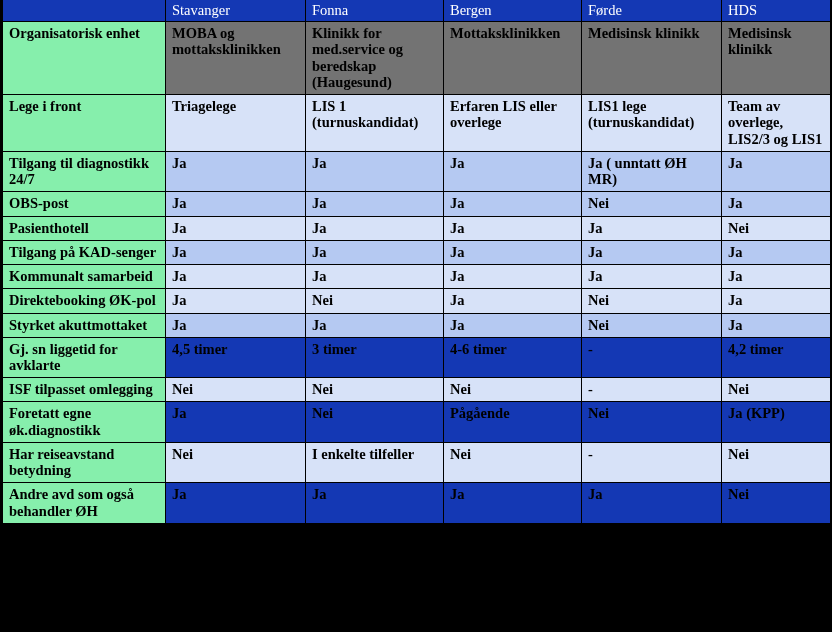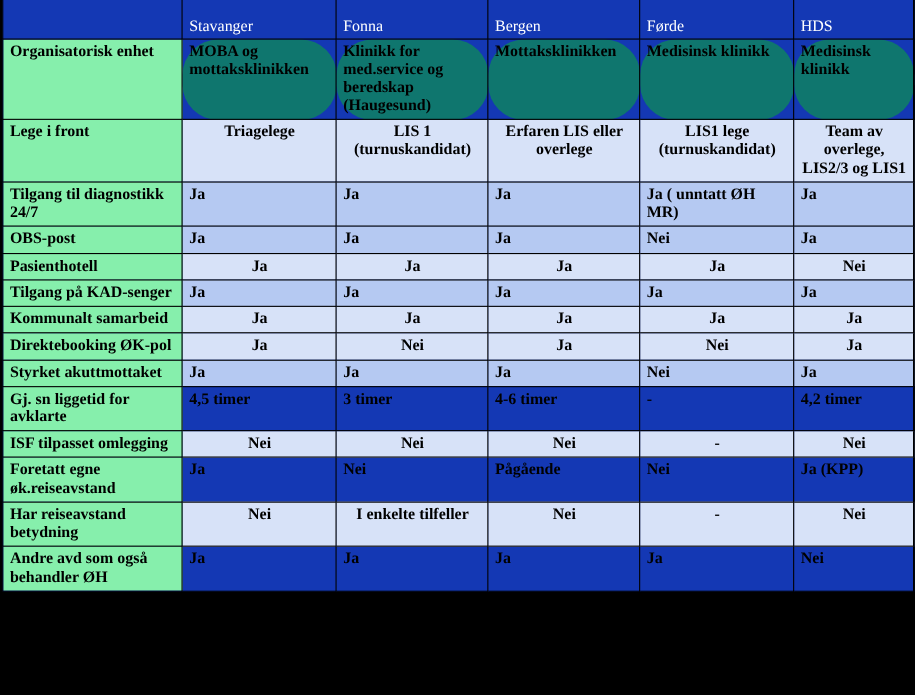--- a/index.html
+++ b/index.html
@@ -41,40 +41,40 @@
     line-height: 1.12;
     color: #000000;
   }
   
   tr.head th {
     background: #1438b4;
     color: #ffffff;
     font-weight: normal;
     text-align: left;
     font-size: 14.5px;
-    padding-top: 16px;
+    padding-top: 2px;
     padding-bottom: 3px;
     border-top: none;
   }
   tr.head th.corner {
     background: #1438b4;
   }
   
   td.rowlabel {
     background: #86efac;
     color: #ffffff;
     font-weight: bold;
   }
   
   td.val {
     font-weight: bold;
     color: #000000;
   }
-  td.val.shade-dark { background: #0f766e; border-radius: 32px; }
-  td.val.shade-light { background: #d7e2f8; text-align: center; }
+  td.val.shade-dark { background: #737373; }
+  td.val.shade-light { background: #d7e2f8; }
   td.val.shade-mid { background: #b5c9f2; }
 </style>
 </head>
 <body>
 
 <div id="sheet">
   <table class="matrix">
     <colgroup>
       <col class="c0">
         <col class="c1">
@@ -176,21 +176,21 @@
         </tr>
         <tr>
           <td class="rowlabel">ISF tilpasset omlegging</td>
           <td class="val shade-light">Nei</td>
           <td class="val shade-light">Nei</td>
           <td class="val shade-light">Nei</td>
           <td class="val shade-light">-</td>
           <td class="val shade-light">Nei</td>
         </tr>
         <tr>
-          <td class="rowlabel">Foretatt egne øk.reiseavstand</td>
+          <td class="rowlabel">Foretatt egne øk.diagnostikk</td>
           <td class="val shade-white">Ja</td>
           <td class="val shade-white">Nei</td>
           <td class="val shade-white">Pågående</td>
           <td class="val shade-white">Nei</td>
           <td class="val shade-white">Ja (KPP)</td>
         </tr>
         <tr>
           <td class="rowlabel">Har reiseavstand betydning</td>
           <td class="val shade-light">Nei</td>
           <td class="val shade-light">I enkelte tilfeller</td>

